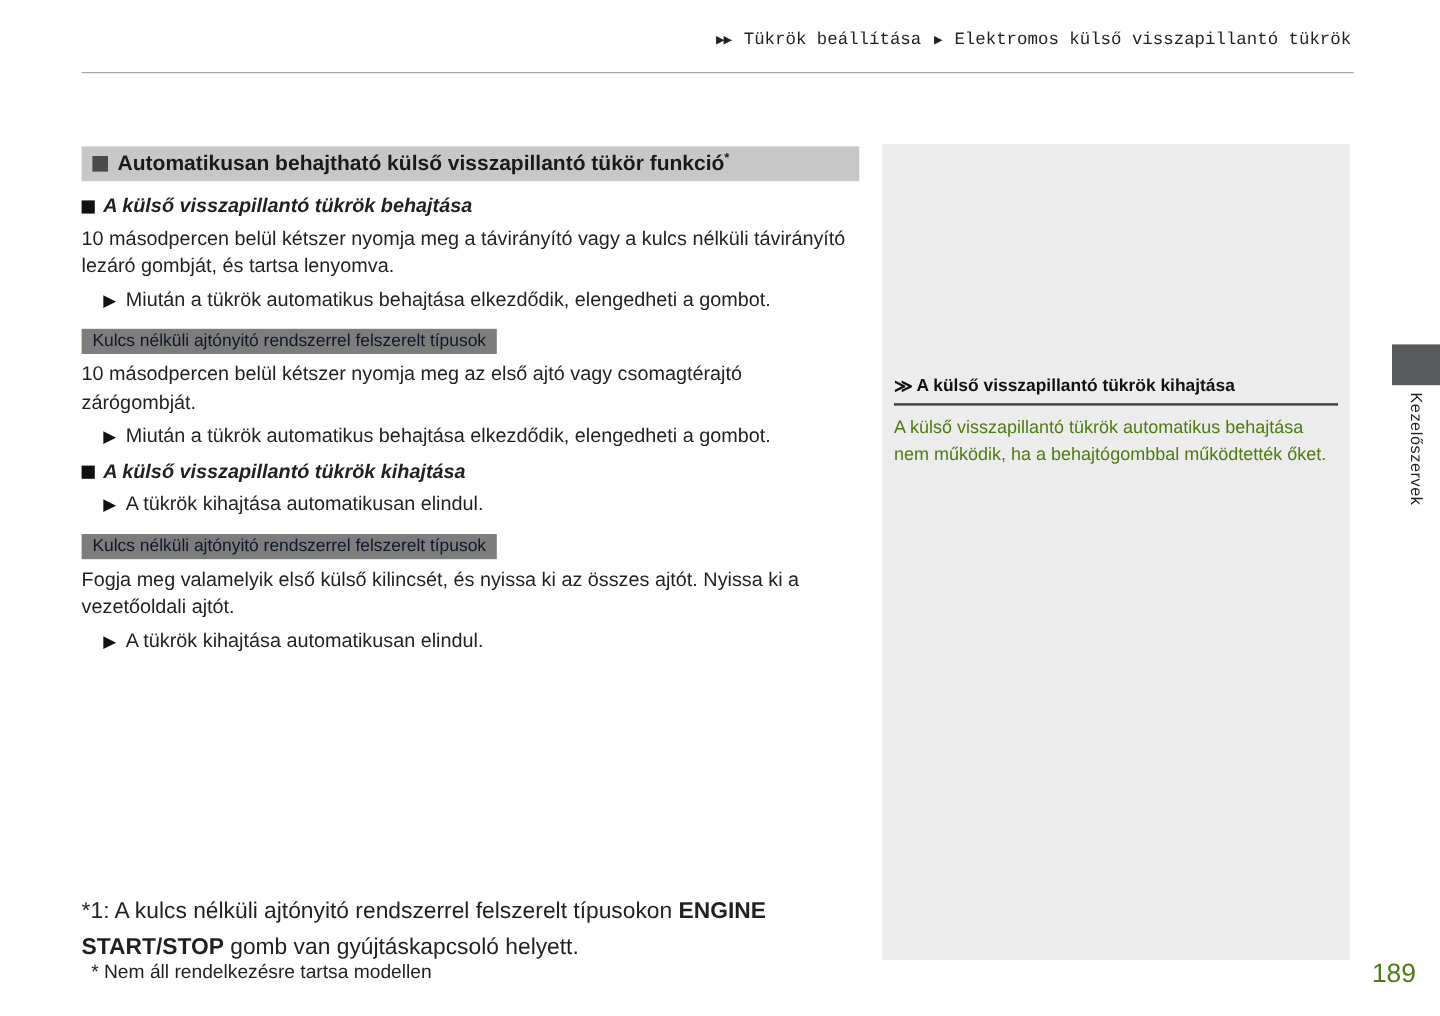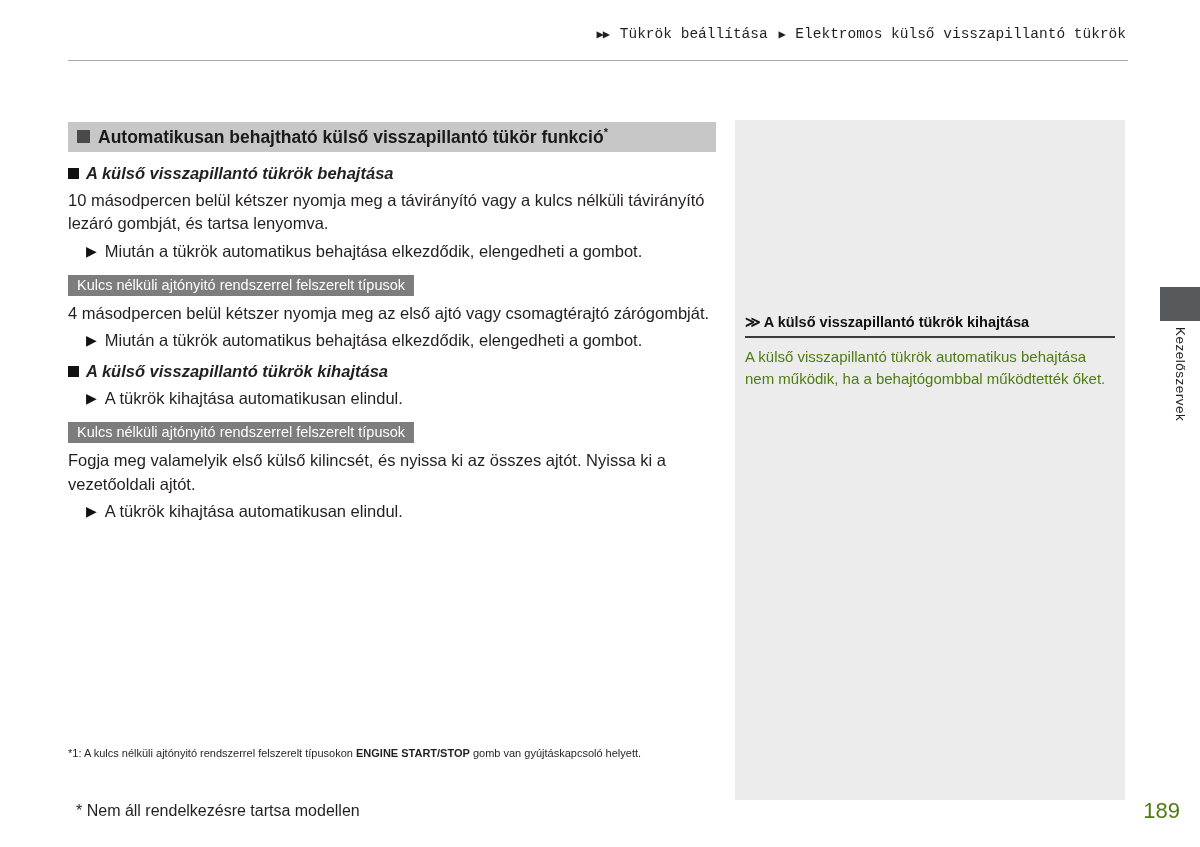--- a/index.html
+++ b/index.html
@@ -19,23 +19,23 @@
   .section-bar .ttl { font-size:17.5px; font-weight:bold; color:#1a1a1a; }
   .section-bar sup { font-size:11px; font-weight:bold; vertical-align:super; }
 
   .subhead { display:flex; align-items:center; font-size:16.5px; font-weight:bold; margin:10px 0 6px 0;font-style:italic; }
   .sq-black { display:inline-block; width:11px; height:11px; background:#111; margin-right:7px; flex:0 0 auto; }
 
   .para { font-size:16.5px; line-height:1.42; margin-bottom:2px; }
   .bullet { display:flex; align-items:flex-start; margin:4px 0 6px 18px; font-size:16.5px; line-height:1.35; }
   .bullet .tri { color:#111; font-size:14px; margin-right:8px; line-height:1.6; }
 
-  .badge { display:inline-block; background:#7d7d7d; color:#ffffff; font-size:14.5px; padding:2px 9px 3px 9px; margin:7px 0 6px 0; }
+  .badge { display:inline-block; background:#7d7d7d; color:#0f172a; font-size:14.5px; padding:2px 9px 3px 9px; margin:7px 0 6px 0; }
 
-  .footnotes { position:absolute; left:68px; top:745px; width:648px; font-size:11px; line-height:1.6; }
+  .footnotes { position:absolute; left:68px; top:745px; width:648px; font-size:19px; line-height:1.6; }
   .footnote2 { position:absolute; left:76px; top:802px; font-size:16px; }
 
   
   .sidebar { position:absolute; left:735px; top:120px; width:390px; height:680px; background:#ececec; }
   .note { position:absolute; left:10px; top:193px; width:370px; }
   .note-title { display:flex; align-items:center; font-size:14.5px; font-weight:bold; color:#111;
                 border-bottom:2px solid #3c3c3c; padding-bottom:5px; margin-bottom:8px; }
   .note-title .chev { font-weight:bold; font-size:15px; margin-right:3px; }
   .note-body { font-size:15px; line-height:1.45; color:#4d7c0f; }
 
@@ -69,21 +69,21 @@
     <div class="subhead">
       <span class="sq-black"></span>
       <span>A külső visszapillantó tükrök behajtása</span>
     </div>
     <p class="para">10 másodpercen belül kétszer nyomja meg a távirányító vagy a kulcs nélküli távirányító lezáró gombját, és tartsa lenyomva.</p>
     <div class="bullet">
       <span class="tri">▶</span>
       <span>Miután a tükrök automatikus behajtása elkezdődik, elengedheti a gombot.</span>
     </div>
     <div><span class="badge">Kulcs nélküli ajtónyitó rendszerrel felszerelt típusok</span></div>
-    <p class="para">4 másodpercen belül kétszer nyomja meg az első ajtó vagy csomagtérajtó zárógombját.</p>
+    <p class="para">10 másodpercen belül kétszer nyomja meg az első ajtó vagy csomagtérajtó zárógombját.</p>
     <div class="bullet">
       <span class="tri">▶</span>
       <span>Miután a tükrök automatikus behajtása elkezdődik, elengedheti a gombot.</span>
     </div>
 
     <div class="subhead">
       <span class="sq-black"></span>
       <span>A külső visszapillantó tükrök kihajtása</span>
     </div>
     <div class="bullet">

